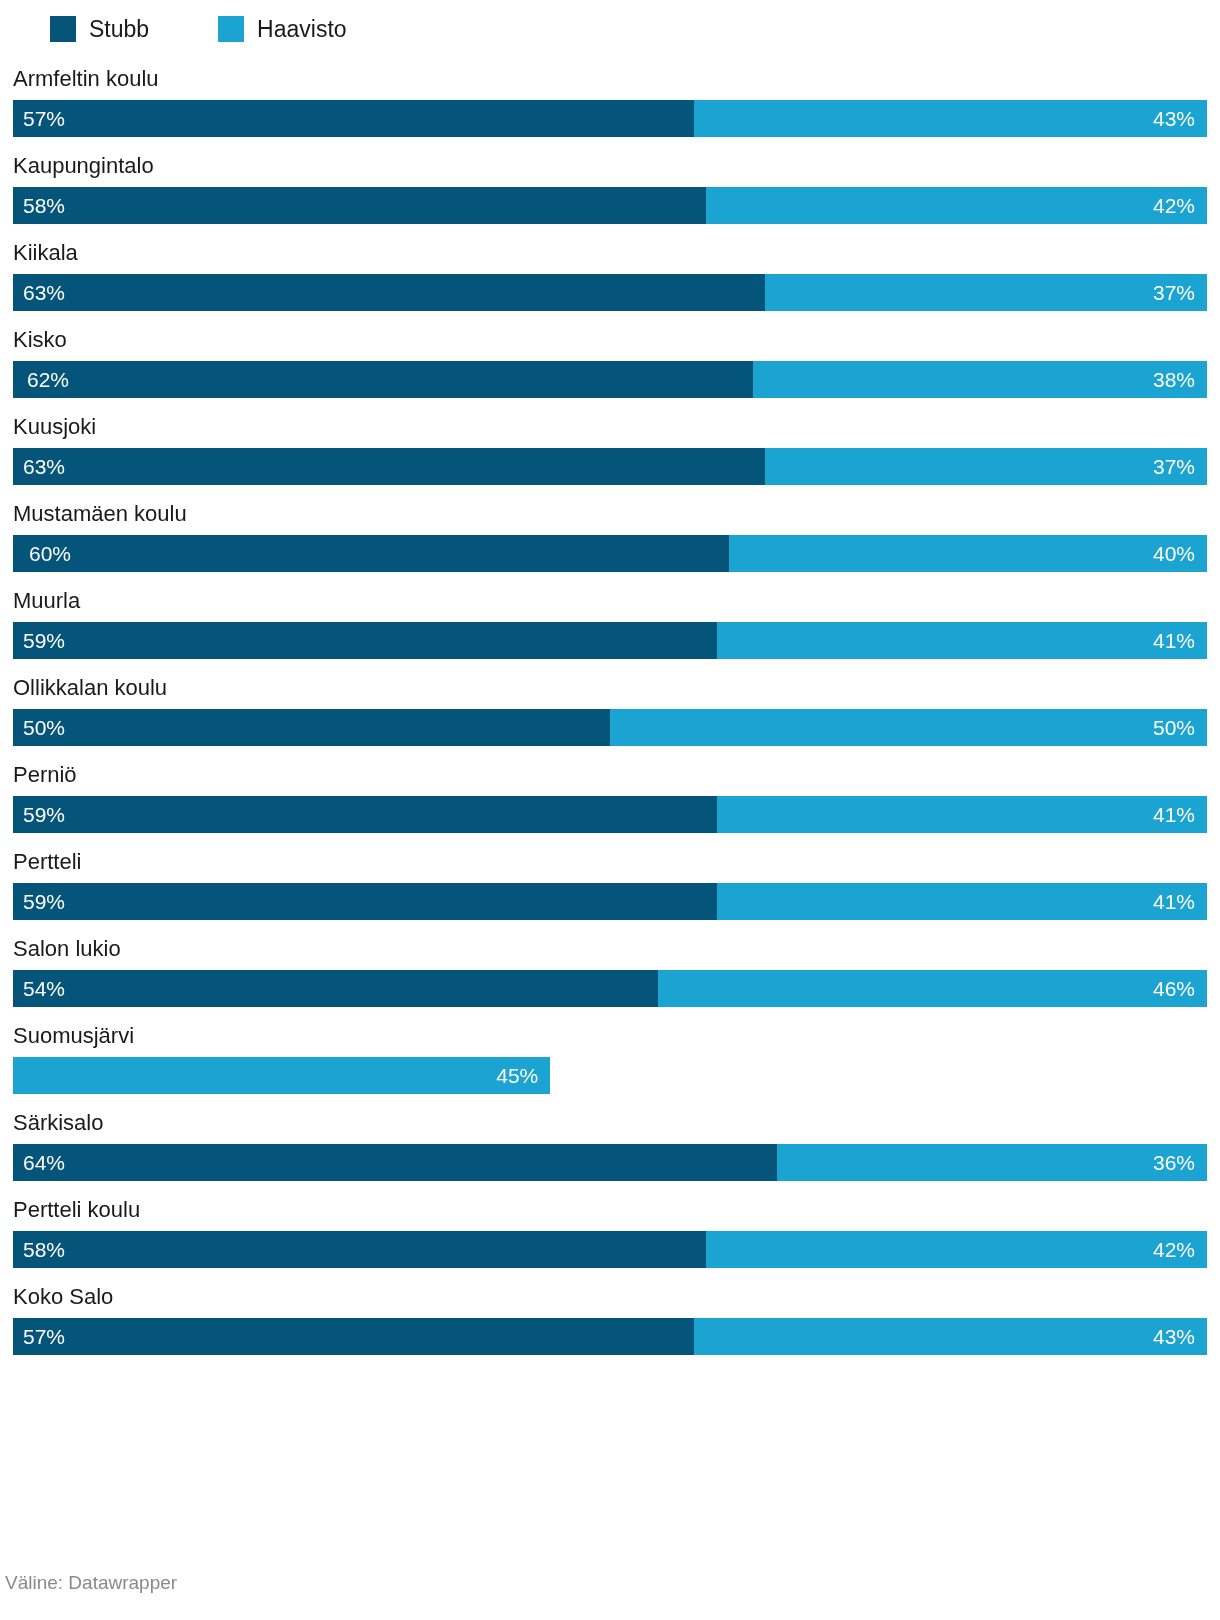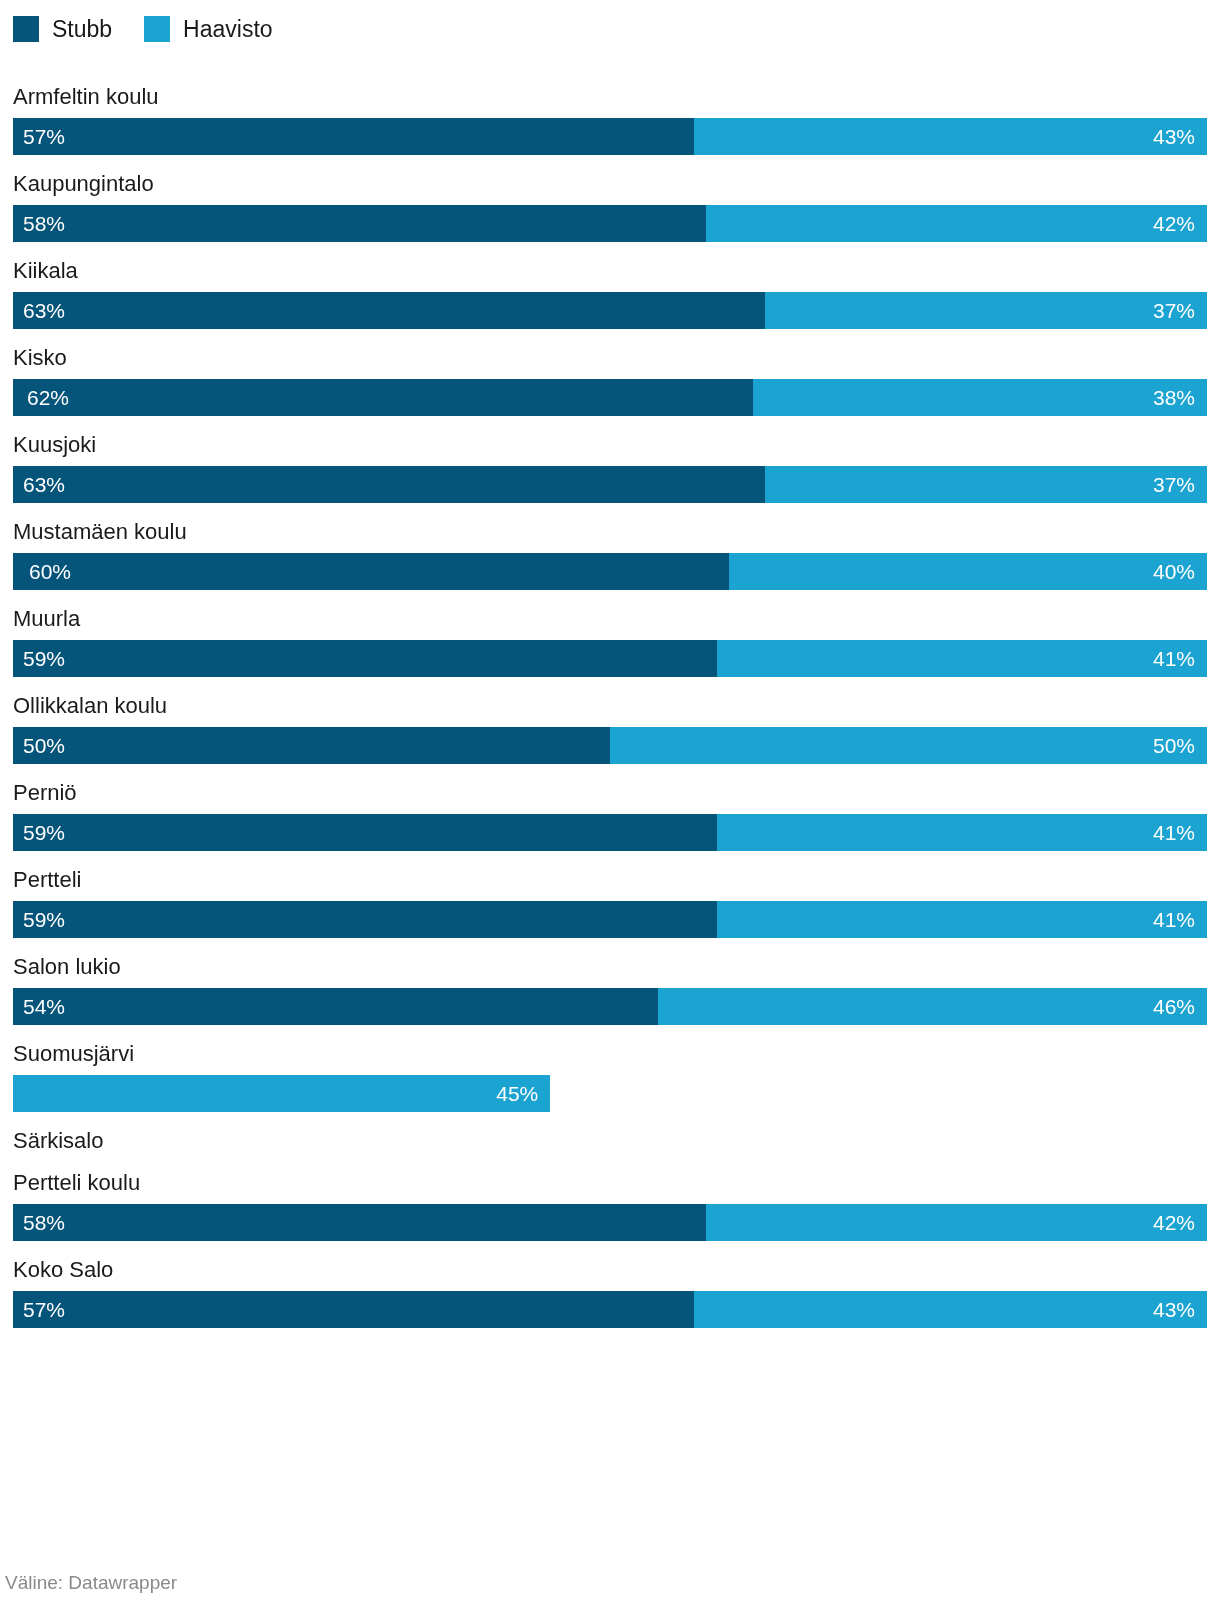--- a/index.html
+++ b/index.html
@@ -29,40 +29,41 @@
     display: flex;
     align-items: center;
     padding-top: 14px;
     height: 30px;
     gap: 0;
   }
   .legend-item {
     display: flex;
     align-items: center;
     margin-right: 32px;
+    margin-left: 37px;
   }
   .legend-swatch {
     width: 26px;
     height: 26px;
     display: inline-block;
     flex: 0 0 auto;
   }
   .legend-swatch.stubb { background: #05547a; }
   .legend-swatch.haavisto { background: #1ba3d1; }
   .legend-label {
     font-size: 23px;
     line-height: 26px;
     color: #1a1a1a;
     margin-left: 13px;
     white-space: nowrap;
   }
 
   
   .rows {
-    margin-top: 32px;
+    margin-top: 14px;
   }
   .row {
     margin-bottom: 0;
   }
   .row-label {
     font-size: 22px;
     line-height: 26px;
     color: #1a1a1a;
     height: 42px;
     display: flex;
@@ -252,20 +253,28 @@
       <div class="row">
         <div class="row-label">Suomusjärvi</div>
         <div class="bar">
           <div class="seg seg-haavisto" style="width: 45%;">
             <span class="seg-value">45%</span>
           </div>
         </div>
       </div>
       <div class="row">
         <div class="row-label">Särkisalo</div>
+        <div class="bar">
+          <div class="seg seg-stubb" style="width: 64%;">
+            <span class="seg-value">64%</span>
+          </div>
+          <div class="seg seg-haavisto" style="width: 36%;">
+            <span class="seg-value">36%</span>
+          </div>
+        </div>
       </div>
       <div class="row">
         <div class="row-label">Pertteli koulu</div>
         <div class="bar">
           <div class="seg seg-stubb" style="width: 58%;">
             <span class="seg-value">58%</span>
           </div>
           <div class="seg seg-haavisto" style="width: 42%;">
             <span class="seg-value">42%</span>
           </div>

